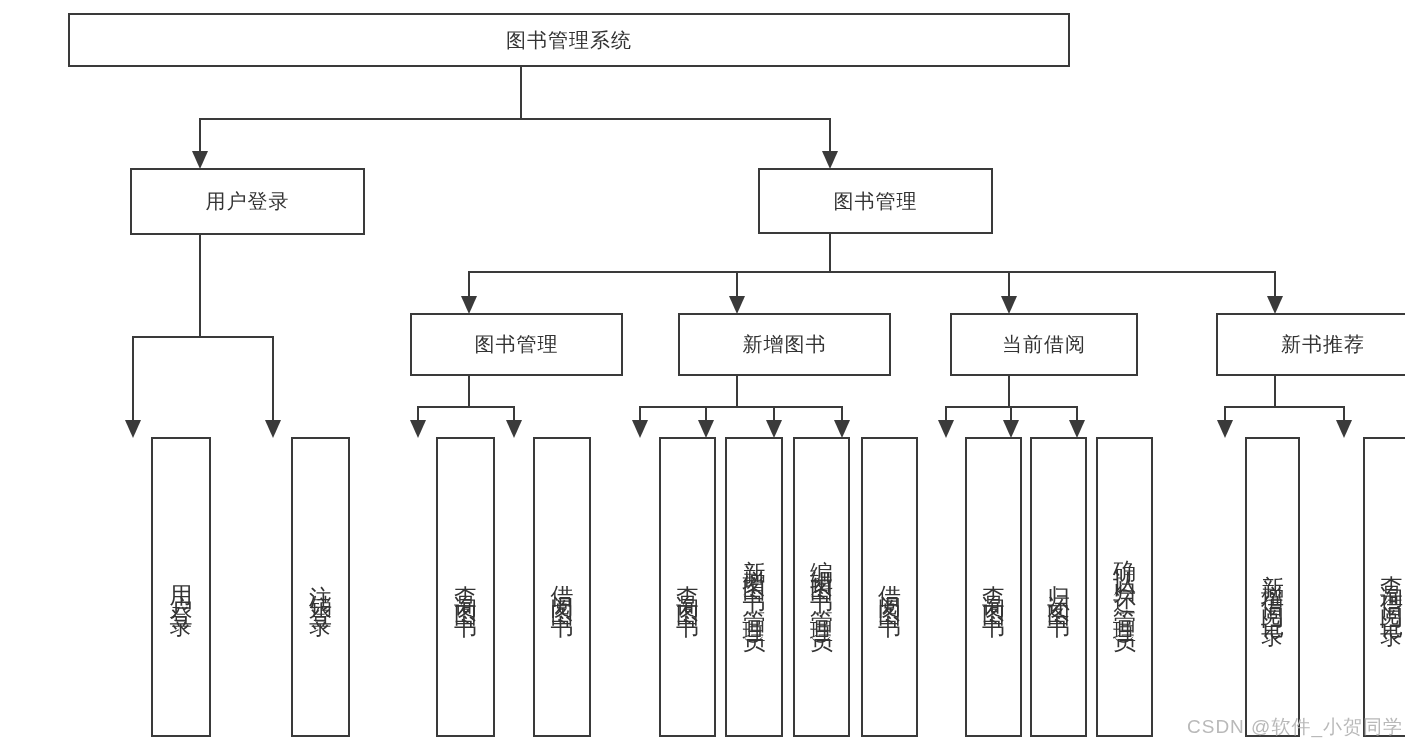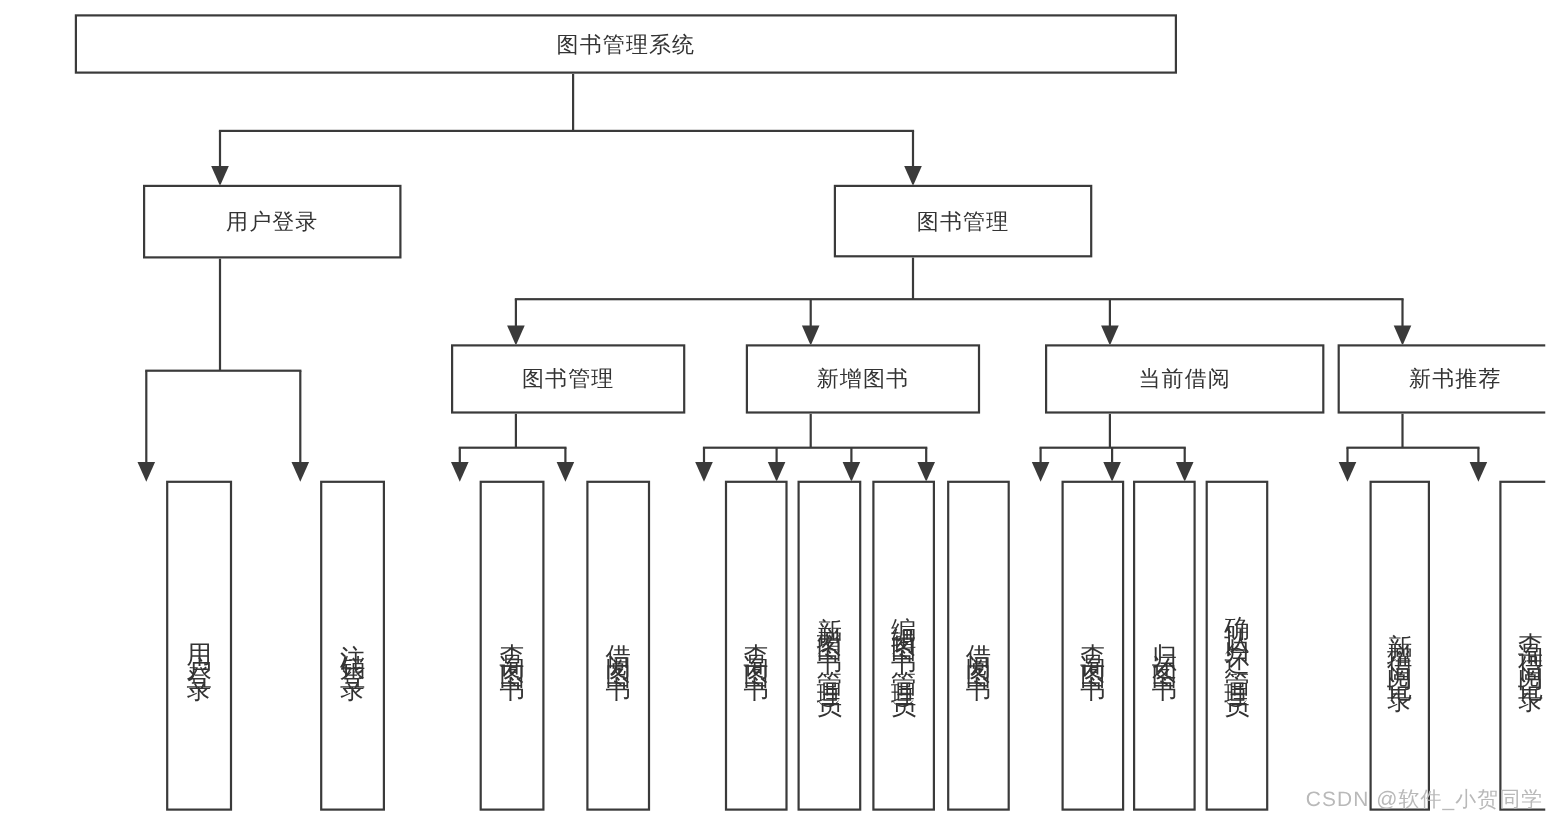--- a/index.html
+++ b/index.html
@@ -111,21 +111,21 @@
     </div>
     <div class="node h" style="left: 710px; top: 168px; width: 235px; height: 66px; border-color: rgb(58, 58, 58); color: rgb(51, 51, 51);">
       <span>图书管理</span>
     </div>
     <div class="node h" style="left: 362px; top: 313px; width: 213px; height: 63px; border-color: rgb(58, 58, 58); color: rgb(51, 51, 51);">
       <span>图书管理</span>
     </div>
     <div class="node h" style="left: 630px; top: 313px; width: 213px; height: 63px; border-color: rgb(58, 58, 58); color: rgb(51, 51, 51);">
       <span>新增图书</span>
     </div>
-    <div class="node h" style="left: 902px; top: 313px; width: 254px; height: 63px; border-color: rgb(58, 58, 58); color: rgb(51, 51, 51);">
+    <div class="node h" style="left: 902px; top: 313px; width: 188px; height: 63px; border-color: rgb(58, 58, 58); color: rgb(51, 51, 51);">
       <span>当前借阅</span>
     </div>
     <div class="node h" style="left: 1168px; top: 313px; width: 214px; height: 63px; border-color: rgb(58, 58, 58); color: rgb(51, 51, 51);">
       <span>新书推荐</span>
     </div>
     <div class="node v" style="left: 103px; top: 437px; width: 60px; height: 300px; border-color: rgb(58, 58, 58); color: rgb(51, 51, 51);">
       <span>用户登录</span>
     </div>
     <div class="node v" style="left: 243px; top: 437px; width: 59px; height: 300px; border-color: rgb(58, 58, 58); color: rgb(51, 51, 51);">
       <span>注销登录</span>

